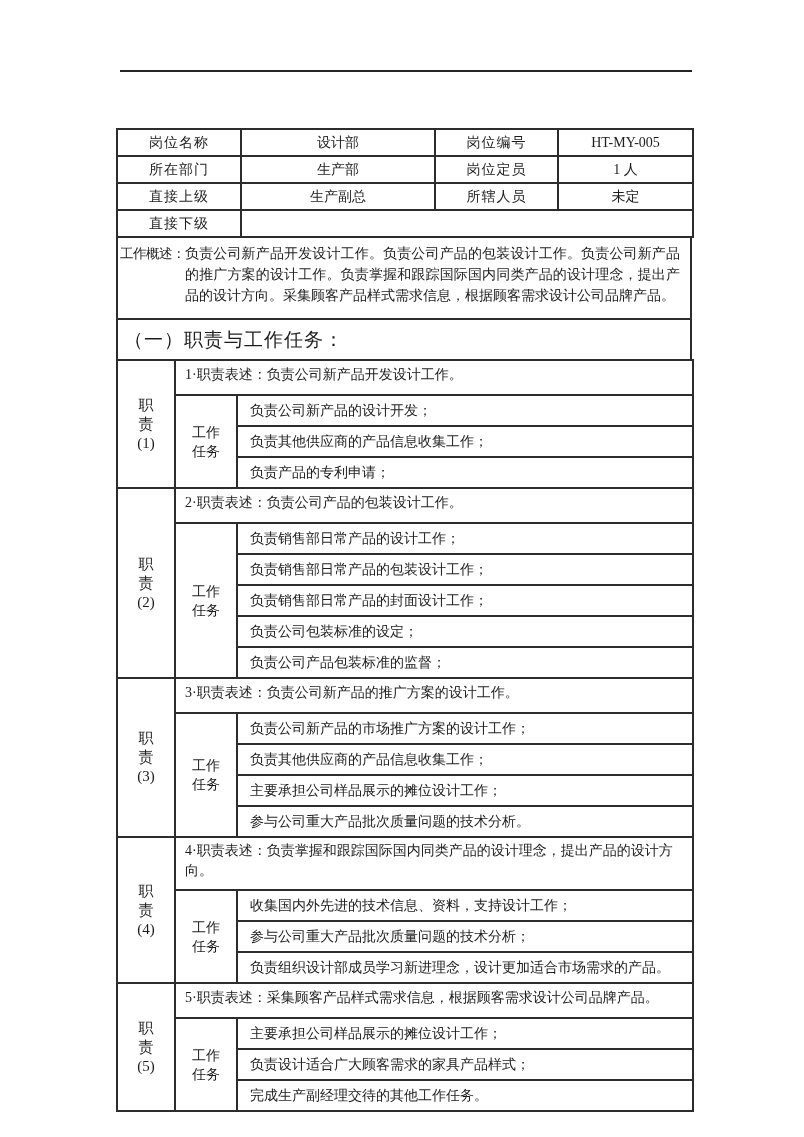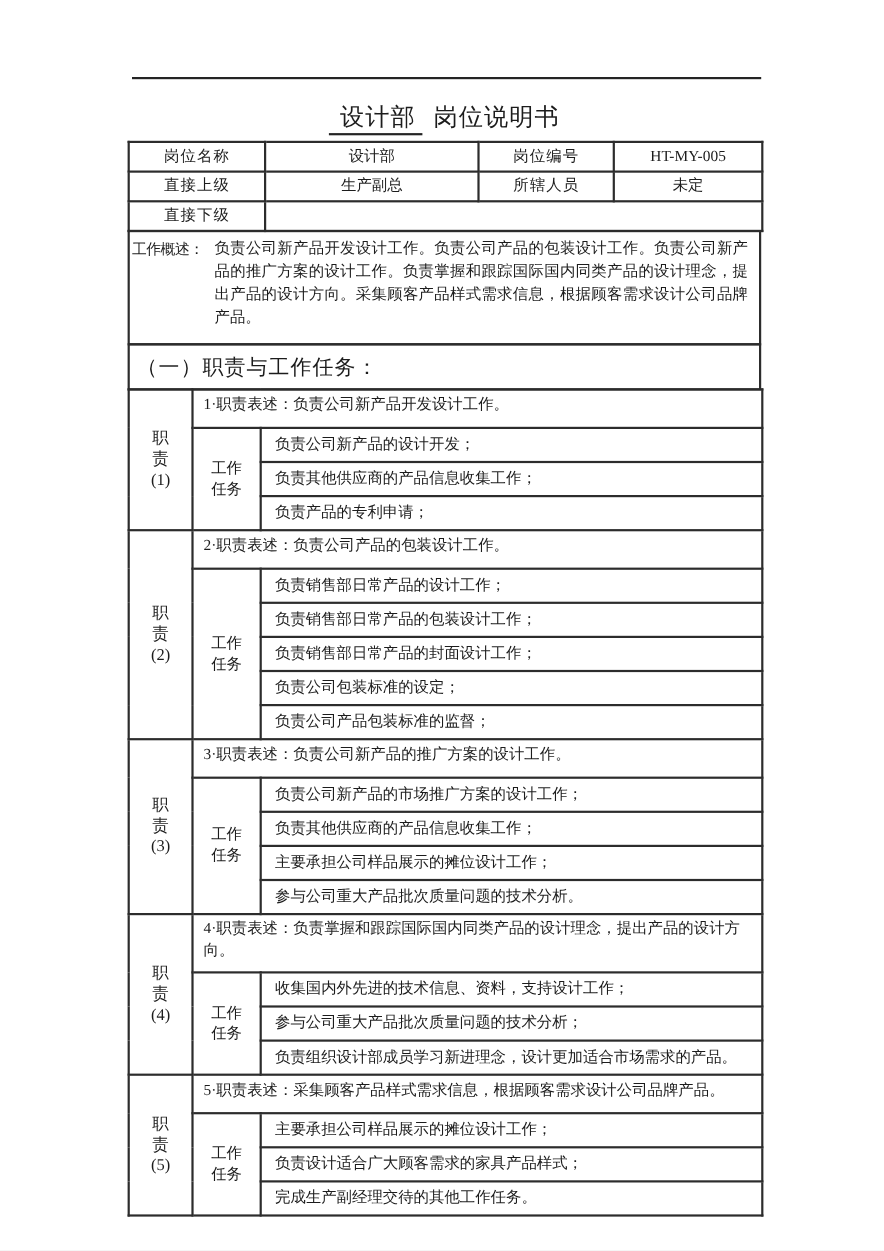--- a/index.html
+++ b/index.html
@@ -39,21 +39,20 @@
 
   
   .info td { height:25px; text-align:center; }
   .info .lbl { letter-spacing:1px; }
 
   
   .summary {
     border:2px solid #2c2c2c; margin-top:-2px;
     display:flex; align-items:flex-start;
     padding:5px 6px 12px 2px;
-    gap:10px;
   }
   .summary .s-label {
     flex:0 0 64px; font-size:13.5px; line-height:21px;
     white-space:nowrap; letter-spacing:-0.5px;
   }
   .summary .s-text {
     flex:1; font-size:14px; line-height:21px;
     text-align:justify; padding-right:4px;
   }
 
@@ -88,41 +87,44 @@
     text-align:center; font-size:14px; letter-spacing:1px;
   }
 </style>
 </head>
 <body>
 
 <div class="page">
 
   <div class="top-rule"></div>
 
-  <div class="doc-title">
-    <span class="u">设计部</span><span class="rest">岗位说明书</span>
-  </div>
 
   <div class="content">
 
     <table class="info">
       <colgroup>
         <col style="width:124px">
           <col style="width:194px">
           <col style="width:123px">
           <col style="width:135px">
       </colgroup>
       <tbody>
           <tr>
         <td class="lbl">岗位名称</td>
         <td>设计部</td>
         <td class="lbl">岗位编号</td>
         <td>HT-MY-005</td>
       </tr>
       <tr>
+        <td class="lbl">所在部门</td>
+        <td>生产部</td>
+        <td class="lbl">岗位定员</td>
+        <td>1 人</td>
+      </tr>
+      <tr>
         <td class="lbl">直接上级</td>
         <td>生产副总</td>
         <td class="lbl">所辖人员</td>
         <td>未定</td>
       </tr>
       <tr>
         <td class="lbl">直接下级</td>
         <td colspan="3"></td>
       </tr>
     </tbody>

